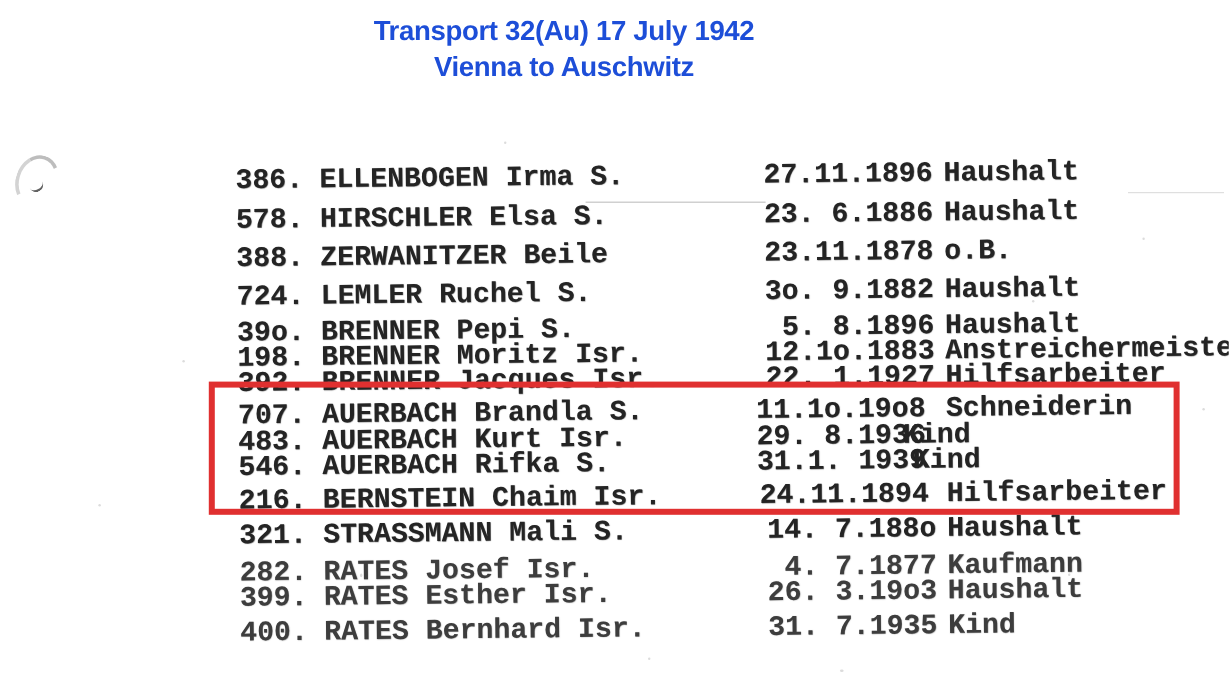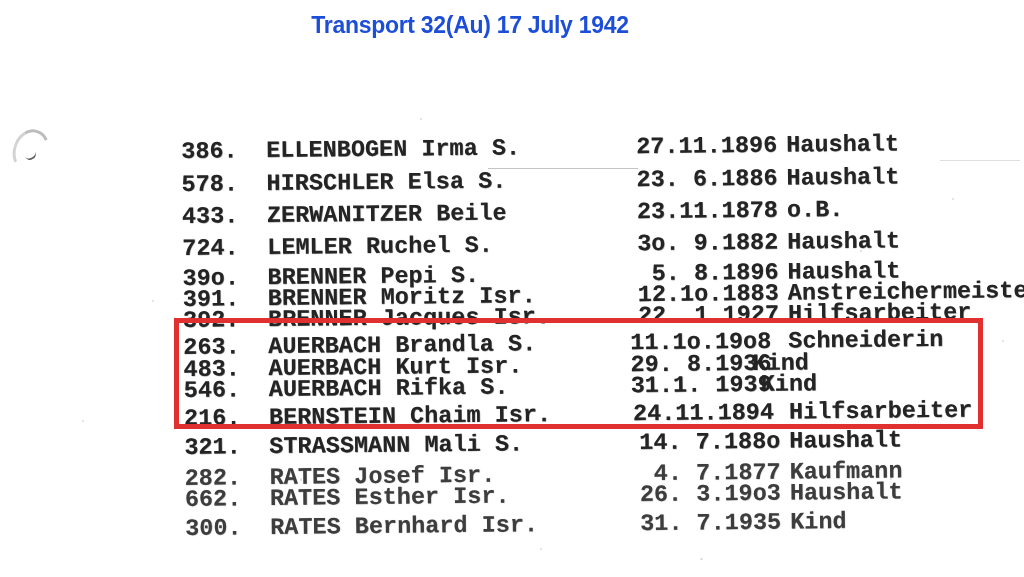--- a/index.html
+++ b/index.html
@@ -32,21 +32,21 @@
   .row span{
     position:absolute;
     white-space:pre;
     font-family:"Liberation Mono","DejaVu Sans Mono",monospace;
     font-weight:bold;
     font-size:23.5px;
     line-height:26px;
     color:#242424;
     text-shadow:0.4px 0.4px 0.7px rgba(25,25,25,0.55);
   }
-  .col-num{left:183px;}
+  .col-num{left:198px;}
   .col-name{left:268px;}
   .col-dob{left:638px;}
   .col-occ{left:788px;}
   .row.dim span{color:#3d3d3d;text-shadow:0.3px 0.3px 0.8px rgba(60,60,60,0.5);}
   
   .red-box{
     position:absolute;
     left:174px;top:318px;
     width:809px;height:111px;
     border:5px solid #e03030;
@@ -78,68 +78,69 @@
   }
   .speck{position:absolute;border-radius:50%;background:rgba(95,95,95,0.22);}
 </style>
 </head>
 <body>
 
 <div class="stage">
 
   <div class="title-block">
     <div>Transport 32(Au) 17 July 1942</div>
+    <div>Vienna to Auschwitz</div>
   </div>
 
   <div class="scan">
     <div id="rows">
         <div class="row" style="top: 134px;">
           <span class="col-num">386.</span>
           <span class="col-name">ELLENBOGEN Irma S.</span>
           <span class="col-dob">27.11.1896</span>
           <span class="col-occ">Haushalt</span>
         </div>
         <div class="row" style="top: 167px;">
           <span class="col-num">578.</span>
           <span class="col-name">HIRSCHLER Elsa S.</span>
           <span class="col-dob">23. 6.1886</span>
           <span class="col-occ">Haushalt</span>
         </div>
         <div class="row" style="top: 199px;">
-          <span class="col-num">433.</span>
+          <span class="col-num">388.</span>
           <span class="col-name">ZERWANITZER Beile</span>
           <span class="col-dob">23.11.1878</span>
           <span class="col-occ">o.B.</span>
         </div>
         <div class="row" style="top: 231px;">
           <span class="col-num">724.</span>
           <span class="col-name">LEMLER Ruchel S.</span>
           <span class="col-dob">3o. 9.1882</span>
           <span class="col-occ">Haushalt</span>
         </div>
         <div class="row" style="top: 261px;">
           <span class="col-num">39o.</span>
           <span class="col-name">BRENNER Pepi S.</span>
           <span class="col-dob"> 5. 8.1896</span>
           <span class="col-occ">Haushalt</span>
         </div>
         <div class="row" style="top: 282px;">
-          <span class="col-num">391.</span>
+          <span class="col-num">198.</span>
           <span class="col-name">BRENNER Moritz Isr.</span>
           <span class="col-dob">12.1o.1883</span>
           <span class="col-occ">Anstreichermeister</span>
         </div>
         <div class="row" style="top: 303px;">
           <span class="col-num">392.</span>
           <span class="col-name">BRENNER Jacques Isr.</span>
           <span class="col-dob">22. 1.1927</span>
           <span class="col-occ">Hilfsarbeiter</span>
         </div>
         <div class="row" style="top: 330px;">
-          <span class="col-num">263.</span>
+          <span class="col-num">707.</span>
           <span class="col-name">AUERBACH Brandla S.</span>
           <span class="col-dob" style="left: 630px;">11.1o.19o8</span>
           <span class="col-occ">Schneiderin</span>
         </div>
         <div class="row" style="top: 352px;">
           <span class="col-num">483.</span>
           <span class="col-name">AUERBACH Kurt Isr.</span>
           <span class="col-dob" style="left: 630px;">29. 8.1936</span>
           <span class="col-occ" style="left: 752px;">Kind</span>
         </div>
@@ -161,27 +162,27 @@
           <span class="col-dob">14. 7.188o</span>
           <span class="col-occ">Haushalt</span>
         </div>
         <div class="row dim" style="top: 461px;">
           <span class="col-num">282.</span>
           <span class="col-name">RATES Josef Isr.</span>
           <span class="col-dob"> 4. 7.1877</span>
           <span class="col-occ">Kaufmann</span>
         </div>
         <div class="row dim" style="top: 482px;">
-          <span class="col-num">662.</span>
+          <span class="col-num">399.</span>
           <span class="col-name">RATES Esther Isr.</span>
           <span class="col-dob">26. 3.19o3</span>
           <span class="col-occ">Haushalt</span>
         </div>
         <div class="row dim" style="top: 511px;">
-          <span class="col-num">300.</span>
+          <span class="col-num">400.</span>
           <span class="col-name">RATES Bernhard Isr.</span>
           <span class="col-dob">31. 7.1935</span>
           <span class="col-occ">Kind</span>
         </div>
       </div>
   </div>
 
   <div class="red-box"></div>
 
   <div class="circle-mark"></div>

